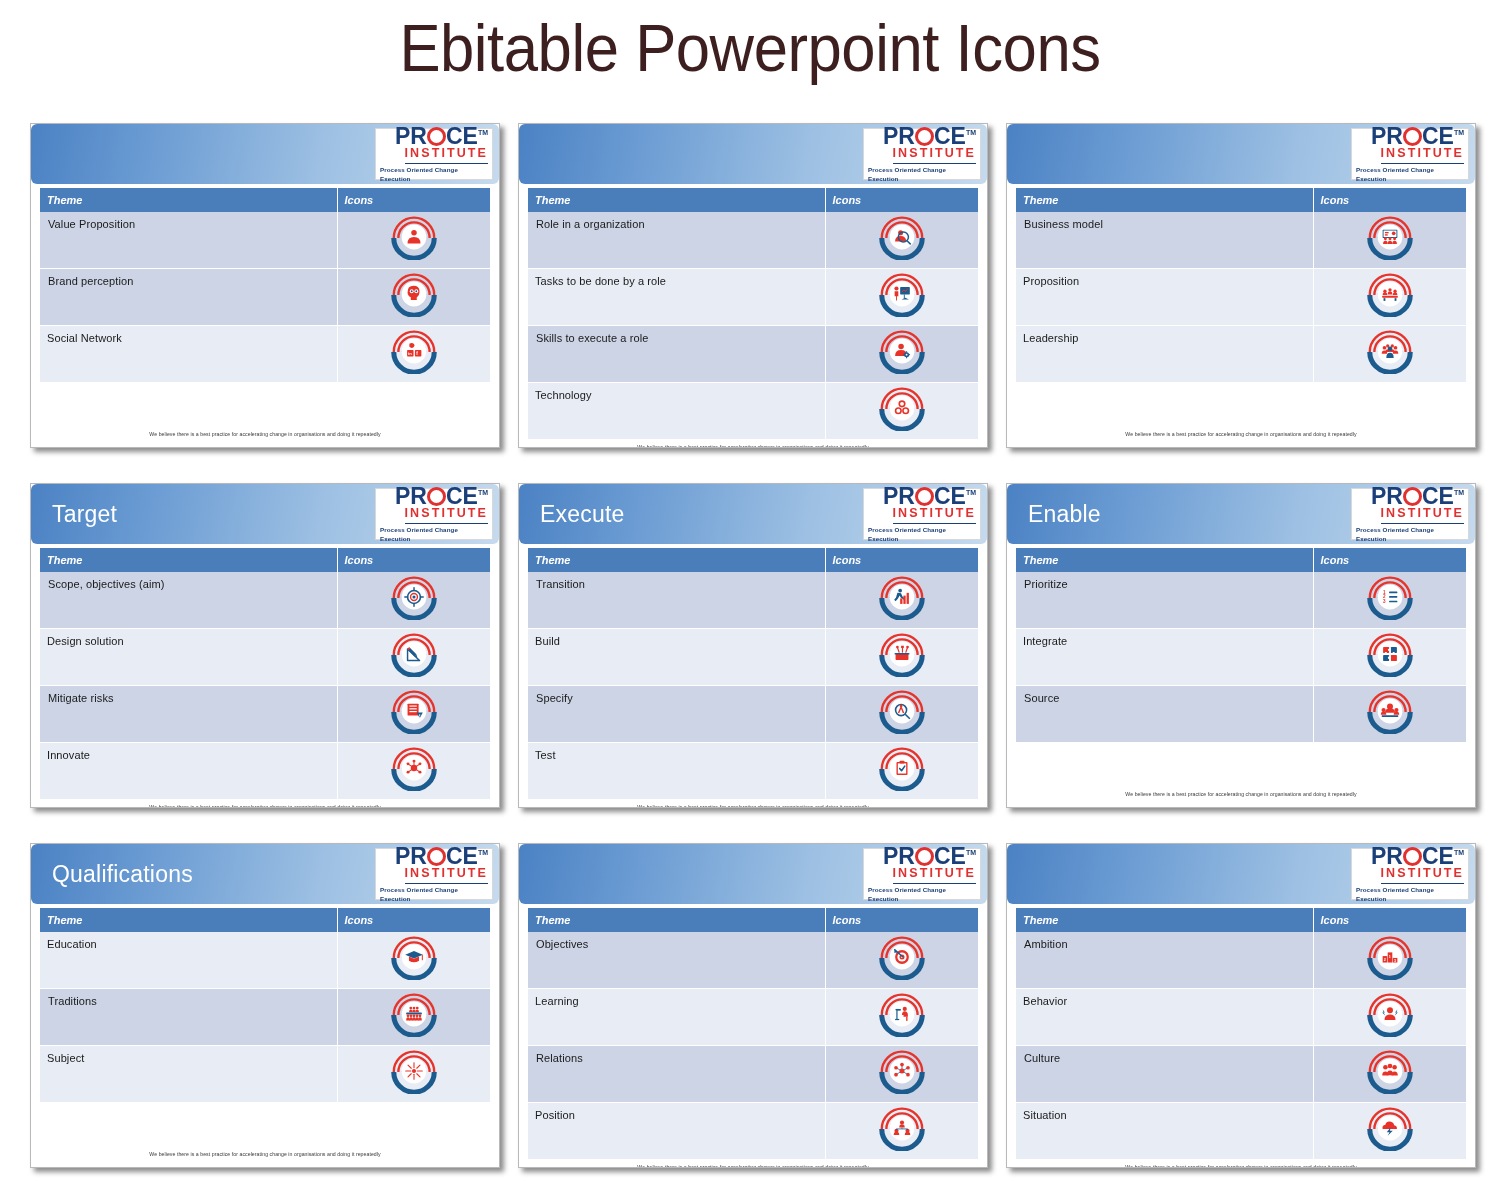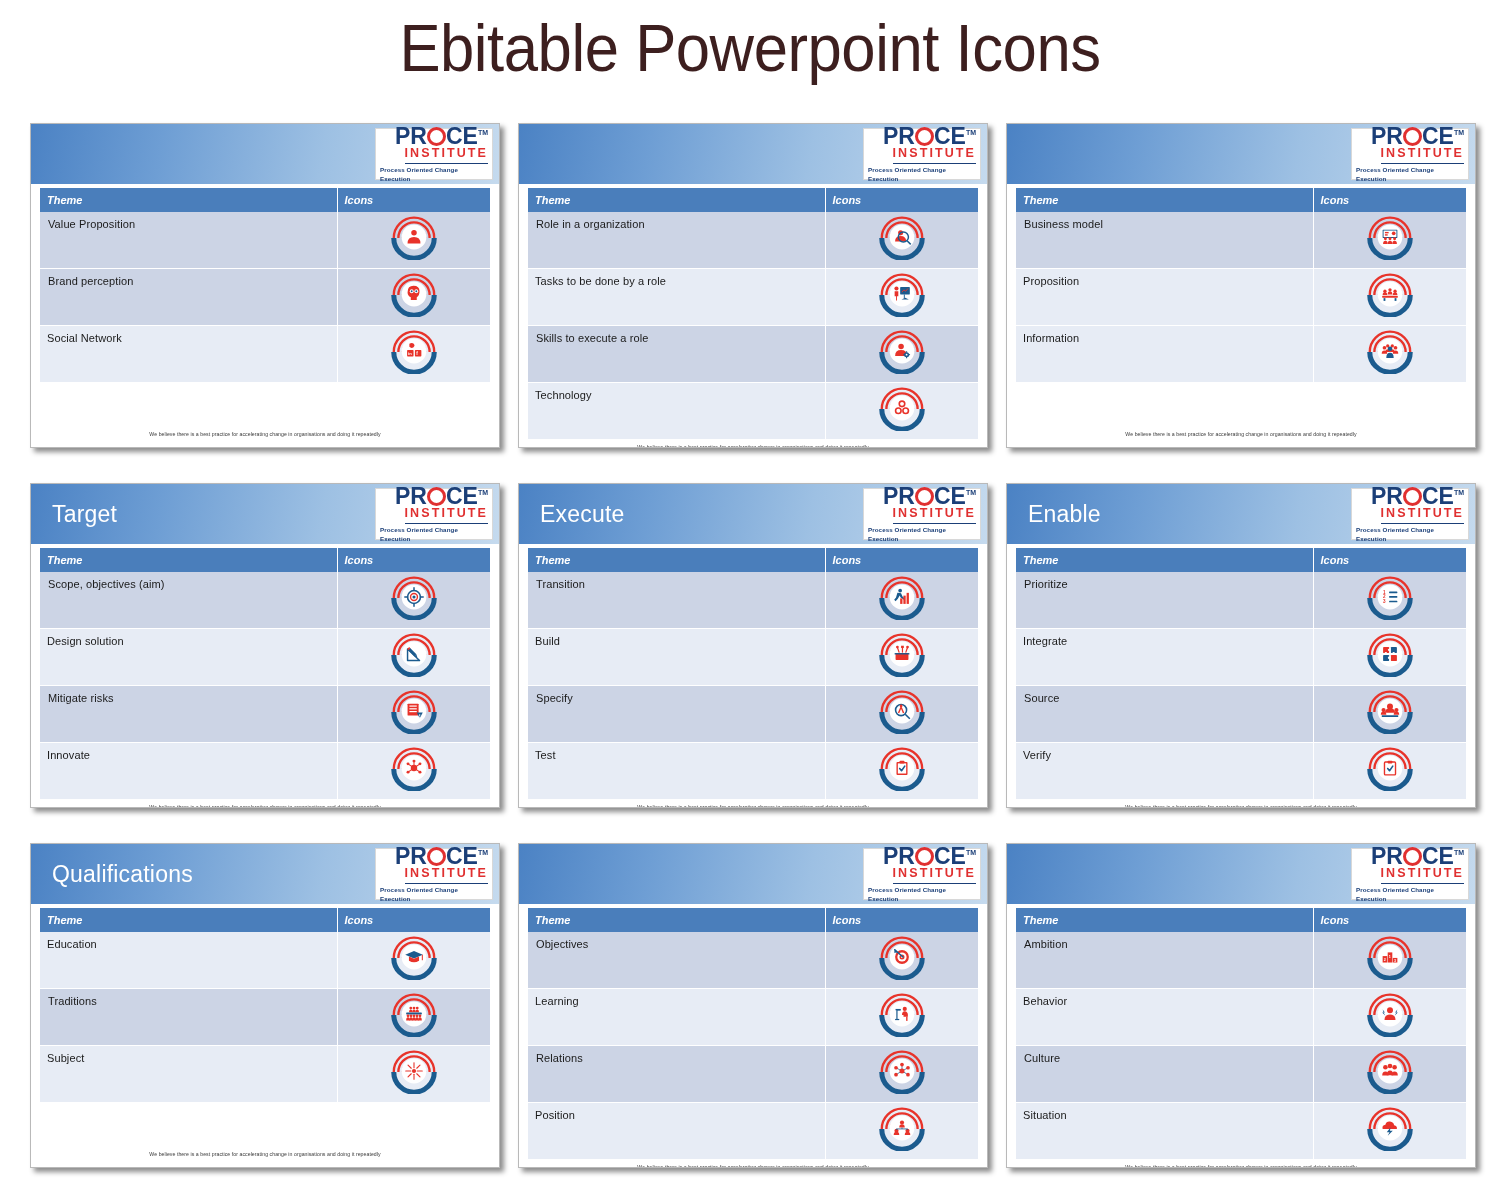--- a/index.html
+++ b/index.html
@@ -48,20 +48,21 @@
     flex-direction:column;
     overflow:hidden;
   }
   .slide-header{
     height:60px;
     flex:0 0 60px;
     background:linear-gradient(100deg,#4b82c4 0%,#6e9ed4 28%,#9dc0e3 62%,#c5daee 100%);
     position:relative;
     display:flex;
     align-items:center;
+    border-radius:6px;
   }
   .slide-title{
     color:#ffffff;
     font-size:23px;
     font-weight:400;
     margin-left:21px;
     letter-spacing:0.2px;
     white-space:nowrap;
   }
   
@@ -559,21 +560,21 @@
                         <rect x="-14" y="9" width="4" height="6"></rect>
                         <rect x="10" y="9" width="4" height="6"></rect>
                       </g>
                     </g>
   </svg>
                 </div>
         </td>
       </tr>
       <tr class="even">
         <td>
-          <div class="theme-label">Information</div>
+          <div class="theme-label">Leadership</div>
         </td>
         <td class="icon-cell">
           <div class="icon-wrap">
   <svg width="46" height="46" viewBox="0 0 100 100">
     <g fill="none" stroke="#e8332a" stroke-width="5">
       <path d="M6,52 A44,44 0 0 1 94,52"></path>
       <path d="M16,52 A34,34 0 0 1 84,52"></path>
       <path d="M26,52 A24,24 0 0 1 74,52"></path>
     </g>
     <path d="M6,52 A44,44 0 0 0 94,52" fill="none" stroke="#1b5b8e" stroke-width="11"></path>
@@ -1034,45 +1035,20 @@
                         <path d="M-20,8 q0,-7 6,-7 q6,0 6,7 z"></path>
                         <circle cx="14" cy="-2" r="4.5"></circle>
                         <path d="M8,8 q0,-7 6,-7 q6,0 6,7 z"></path>
                       </g>
                       <rect x="-18" y="9" width="36" height="4" rx="1" fill="#1b5b8e"></rect>
                     </g>
   </svg>
                 </div>
         </td>
       </tr>
-      <tr class="even">
-        <td>
-          <div class="theme-label">Verify</div>
-        </td>
-        <td class="icon-cell">
-          <div class="icon-wrap">
-  <svg width="46" height="46" viewBox="0 0 100 100">
-    <g fill="none" stroke="#e8332a" stroke-width="5">
-      <path d="M6,52 A44,44 0 0 1 94,52"></path>
-      <path d="M16,52 A34,34 0 0 1 84,52"></path>
-      <path d="M26,52 A24,24 0 0 1 74,52"></path>
-    </g>
-    <path d="M6,52 A44,44 0 0 0 94,52" fill="none" stroke="#1b5b8e" stroke-width="11"></path>
-    <circle cx="50" cy="50" r="27" fill="#ffffff"></circle>
-    <g transform="translate(50,50)">
-                      <g fill="none" stroke="#e8332a" stroke-width="3">
-                        <rect x="-12" y="-13" width="24" height="28" rx="2"></rect>
-                      </g>
-                      <rect x="-5" y="-16" width="10" height="6" rx="1.5" fill="#e8332a"></rect>
-                      <path d="M-5,1 L-1,6 L6,-4" fill="none" stroke="#1b5b8e" stroke-width="3.4" stroke-linecap="round" stroke-linejoin="round"></path>
-                    </g>
-  </svg>
-                </div>
-        </td>
-      </tr>
           </tbody>
       </table>
     </div>
     <div class="slide-footer">We believe there  is a best practice for accelerating change in organisations and doing it repeatedly</div>
   </div>
     <div class="slide">
     <div class="slide-header">
       <div class="slide-title">Qualifications</div>
 
   <div class="logo">

